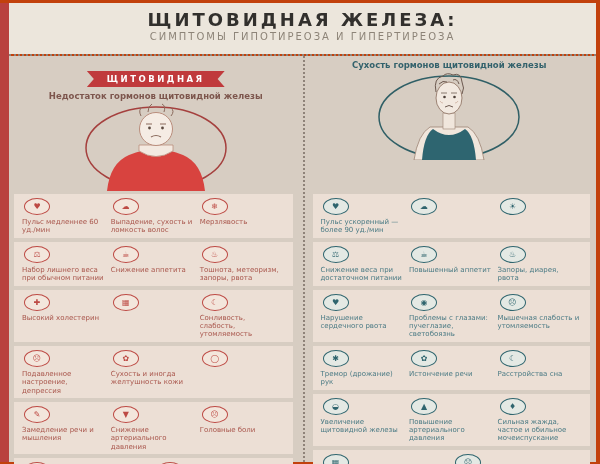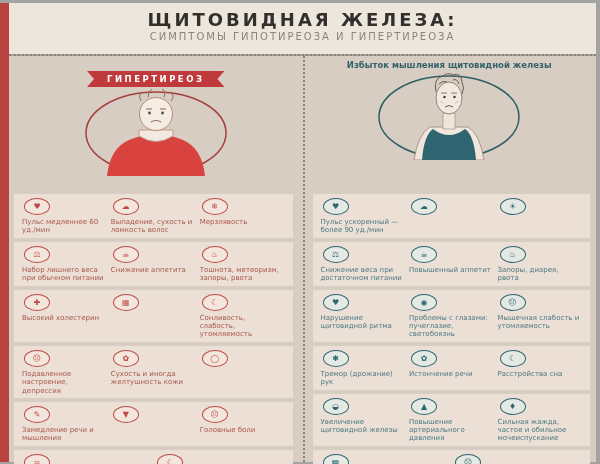--- a/index.html
+++ b/index.html
@@ -1,16 +1,16 @@
 <!DOCTYPE html>
 <html><head>
 <meta charset="utf-8">
 <style>
   html,body{margin:0;padding:0;background:#ffffff;}
-  .page{position:relative;width:600px;height:464px;background:#a3a3a3;overflow:hidden;
+  .page{position:relative;width:600px;height:464px;background:#c2410c;overflow:hidden;
         font-family:"DejaVu Sans",sans-serif;}
   .red-strip{position:absolute;left:0;top:3px;bottom:2px;width:9px;background:#b9413e;}
   .header{position:absolute;left:9px;top:3px;right:4px;height:51px;background:#ece6dc;text-align:center;}
   .title{margin-top:6px;font-size:18px;font-weight:bold;letter-spacing:3px;color:#32302d;}
   .subtitle{margin-top:1px;font-size:10px;letter-spacing:2px;color:#8d8478;}
   .dotline-h{position:absolute;left:9px;right:4px;top:54px;border-top:2px dotted #8f8379;}
   .main{position:absolute;left:9px;right:4px;top:56px;bottom:2px;background:#d7cdc2;display:flex;}
   .divider-v{position:absolute;left:50%;top:0;bottom:0;border-left:2px dotted #8f8379;}
   .half{width:50%;position:relative;}
   .badge-wrap{text-align:center;margin-top:11px;}
@@ -45,22 +45,23 @@
   <div class="header">
     <div class="title">ЩИТОВИДНАЯ ЖЕЛЕЗА:</div>
     <div class="subtitle">СИМПТОМЫ ГИПОТИРЕОЗА И ГИПЕРТИРЕОЗА</div>
   </div>
   <div class="dotline-h"></div>
 
   <div class="main">
 
     <div class="half red">
       <div class="badge-wrap">
-        <span class="badge">ГИПЕРТИРЕОЗ</span>
+        <span class="badge">ЩИТОВИДНАЯ</span>
       </div>
+      <div class="desc">Недостаток гормонов щитовидной железы</div>
       <svg class="figure" width="158" height="88" viewBox="0 0 158 88">
         <ellipse cx="79" cy="45" rx="70" ry="41" fill="none" stroke="#a5403e" stroke-width="1.5"></ellipse>
         <path d="M30 88 Q33 60 52 52 Q66 46 79 46 Q92 46 106 52 Q125 60 128 88 Z" fill="#d8433f"></path>
         <path d="M62 48 Q79 59 96 48 L96 42 L62 42 Z" fill="#f3e9e0" stroke="#b98d7c" stroke-width="0.8"></path>
         <circle cx="79" cy="26" r="16.5" fill="#f5ece4" stroke="#b98d7c" stroke-width="1"></circle>
         <path d="M64 13 Q61 7 65 4 M71 9 Q71 3 75 1 M87 9 Q89 3 85 1 M94 13 Q98 8 94 5" stroke="#8a6a5c" stroke-width="1" fill="none"></path>
         <circle cx="72.5" cy="25" r="1.4" fill="#5c4a40"></circle>
         <circle cx="85.5" cy="25" r="1.4" fill="#5c4a40"></circle>
         <path d="M69 21 L75 21 M83 21 L89 21" stroke="#8a6a5c" stroke-width="1"></path>
         <path d="M74 34 Q79 31 84 34" stroke="#8a6a5c" stroke-width="1.2" fill="none"></path>
@@ -120,39 +121,40 @@
               <span class="oval">◯</span>
             </div>
           </div>
           <div class="row">
             <div class="cell">
               <span class="oval">✎</span>
               <span class="txt">Замедление речи и мышления</span>
             </div>
             <div class="cell">
               <span class="oval">▼</span>
+              <span class="txt">Снижение артериального давления</span>
             </div>
             <div class="cell">
               <span class="oval">☹</span>
               <span class="txt">Головные боли</span>
             </div>
           </div>
           <div class="row">
             <div class="cell">
               <span class="oval">≈</span>
             </div>
             <div class="cell">
               <span class="oval">☾</span>
             </div>
           </div>
         </div>
     </div>
 
     <div class="half teal">
-      <div class="desc">Избыток мышления щитовидной железы</div>
+      <div class="desc">Сухость гормонов щитовидной железы</div>
       <svg class="figure" width="158" height="88" viewBox="0 0 158 88">
         <ellipse cx="79" cy="45" rx="70" ry="41" fill="none" stroke="#2f5f66" stroke-width="1.5"></ellipse>
         <path d="M44 88 Q48 62 60 55 L98 55 Q110 62 114 88 Z" fill="#f0e6dc" stroke="#9c8374" stroke-width="0.8"></path>
         <path d="M52 88 Q54 63 63 57 Q71 63 79 63 Q87 63 95 57 Q104 63 106 88 Z" fill="#2e6570"></path>
         <rect x="73" y="41" width="12" height="16" fill="#f0e6dc" stroke="#9c8374" stroke-width="0.6"></rect>
         <ellipse cx="79" cy="26" rx="13" ry="16" fill="#f2e9e0" stroke="#9c8374" stroke-width="1"></ellipse>
         <path d="M66 20 Q63 6 73 4 Q77 0 83 3 Q91 0 92 10 Q95 16 92 22 M69 12 Q73 8 77 10 M83 8 Q87 6 89 12" stroke="#6d5a50" stroke-width="1" fill="none"></path>
         <circle cx="74.5" cy="25" r="1.3" fill="#4c3f38"></circle>
         <circle cx="84.5" cy="25" r="1.3" fill="#4c3f38"></circle>
         <path d="M71 21 L77 21 M81 21 L87 21" stroke="#6d5a50" stroke-width="0.8"></path>
@@ -182,21 +184,21 @@
               <span class="txt">Повышенный аппетит</span>
             </div>
             <div class="cell">
               <span class="oval">♨</span>
               <span class="txt">Запоры, диарея, рвота</span>
             </div>
           </div>
           <div class="row">
             <div class="cell">
               <span class="oval">♥</span>
-              <span class="txt">Нарушение щитовидной ритма</span>
+              <span class="txt">Нарушение сердечного рвота</span>
             </div>
             <div class="cell">
               <span class="oval">◉</span>
               <span class="txt">Проблемы с глазами: пучеглазие, светобоязнь</span>
             </div>
             <div class="cell">
               <span class="oval">☹</span>
               <span class="txt">Мышечная слабость и утомляемость</span>
             </div>
           </div>

